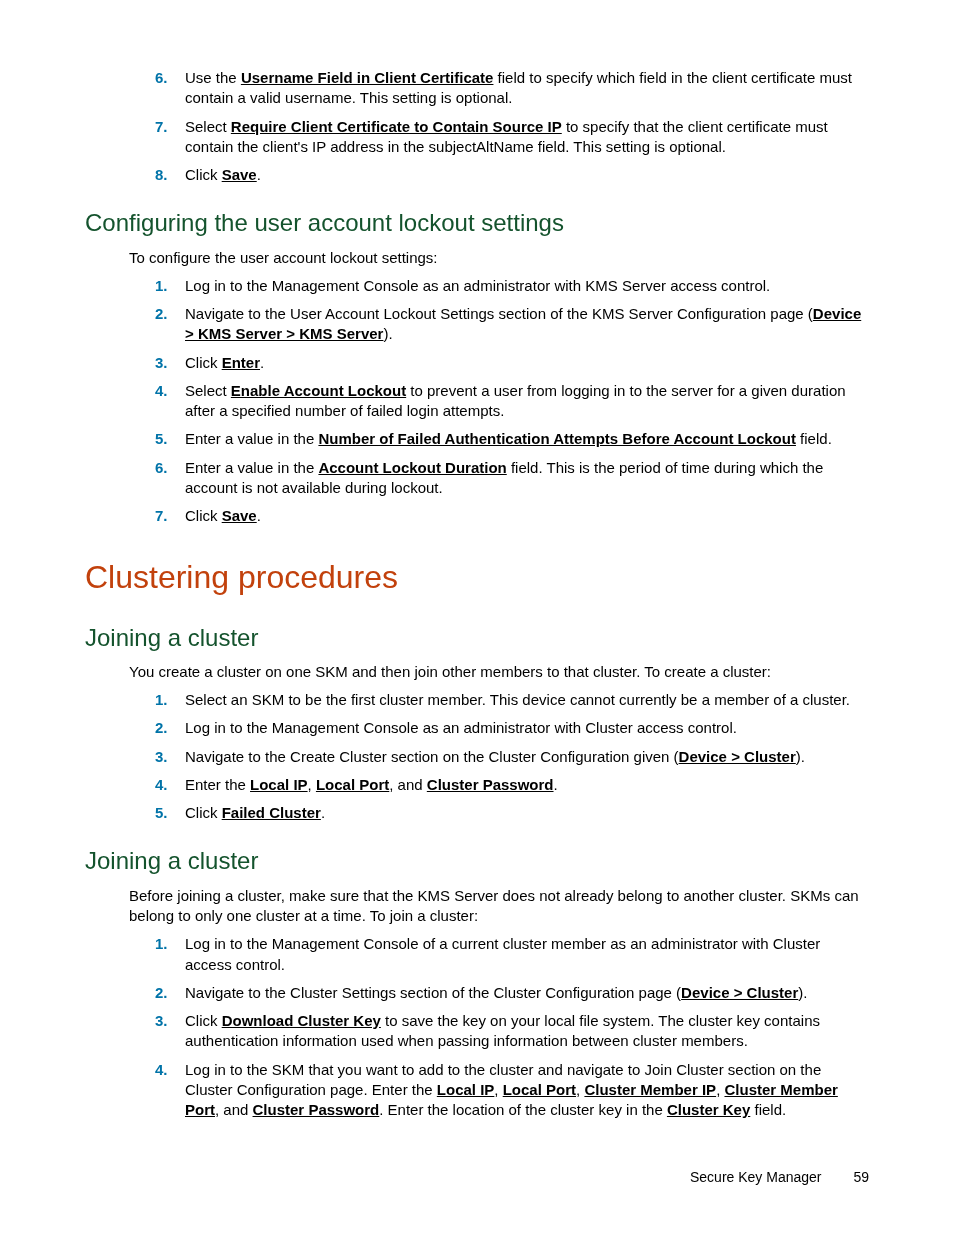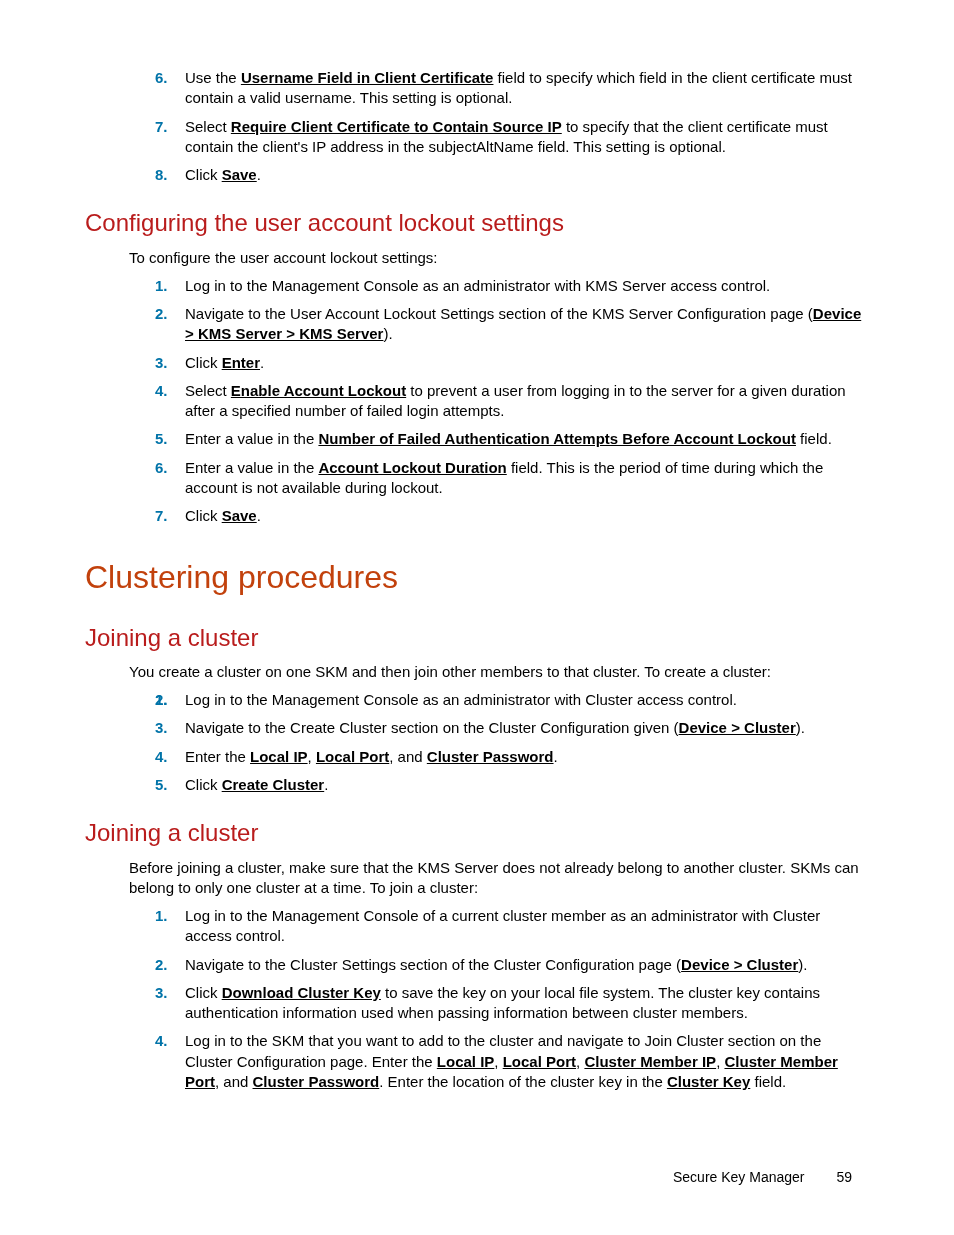--- a/index.html
+++ b/index.html
@@ -22,21 +22,21 @@
     font-weight: 400;
     font-size: 32px;
     color: #c2410c;
     margin: 30px 0 10px 0;
   }
   h2 {
     font-family: "Arial Narrow", Arial, sans-serif;
     font-stretch: condensed;
     font-weight: 400;
     font-size: 24px;
-    color: #b91c1c;
+    color: #14532d;
     margin: 22px 0 8px 0;
   }
   p.intro {
     margin: 6px 0 6px 44px;
   }
   ol {
     list-style: none;
     padding: 0;
     margin: 0 0 0 70px;
   }
@@ -49,21 +49,21 @@
     position: absolute;
     left: 0;
     top: 0;
     color: #0073a8;
     font-weight: bold;
   }
   strong { font-weight: bold; text-decoration: underline; }
   .footer {
     position: absolute;
     bottom: 48px;
-    right: 102px;
+    right: 85px;
     font-size: 14px;
   }
   .footer .pg {
     display: inline-block;
     margin-left: 28px;
   }
 </style>
 </head>
 <body>
 
@@ -115,36 +115,37 @@
   </li>
 </ol>
 
 <h1>Clustering procedures</h1>
 
 <h2>Joining a cluster</h2>
 <p class="intro">You create a cluster on one SKM and then join other members to that cluster. To create a cluster:</p>
 <ol>
   <li>
     <span class="num">1.</span>
+    <span>Select an SKM to be the first cluster member. This device cannot currently be a member of a cluster.</span>
   </li>
   <li>
     <span class="num">2.</span>
     <span>Log in to the Management Console as an administrator with Cluster access control.</span>
   </li>
   <li>
     <span class="num">3.</span>
     <span>Navigate to the Create Cluster section on the Cluster Configuration given (</span><strong>Device &gt; Cluster</strong><span>).</span>
   </li>
   <li>
     <span class="num">4.</span>
     <span>Enter the </span><strong>Local IP</strong><span>, </span><strong>Local Port</strong><span>, and </span><strong>Cluster Password</strong><span>.</span>
   </li>
   <li>
     <span class="num">5.</span>
-    <span>Click </span><strong>Create Cluster</strong><span>.</span>
+    <span>Click </span><strong>Failed Cluster</strong><span>.</span>
   </li>
 </ol>
 
 <h2>Joining a cluster</h2>
 <p class="intro">Before joining a cluster, make sure that the KMS Server does not already belong to another cluster. SKMs can belong to only one cluster at a time. To join a cluster:</p>
 <ol>
   <li>
     <span class="num">1.</span>
     <span>Log in to the Management Console of a current cluster member as an administrator with Cluster access control.</span>
   </li>

